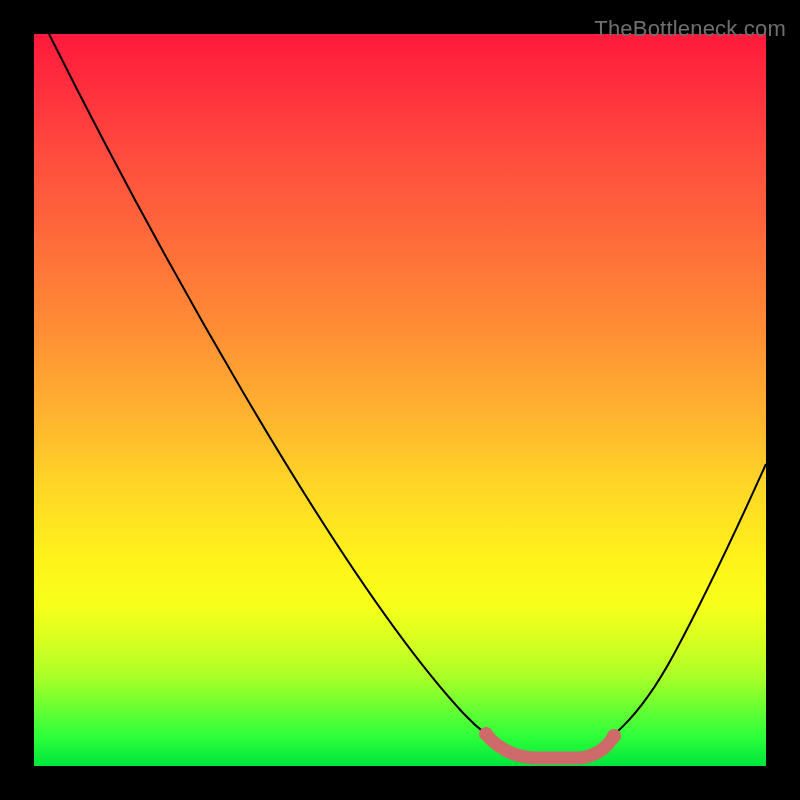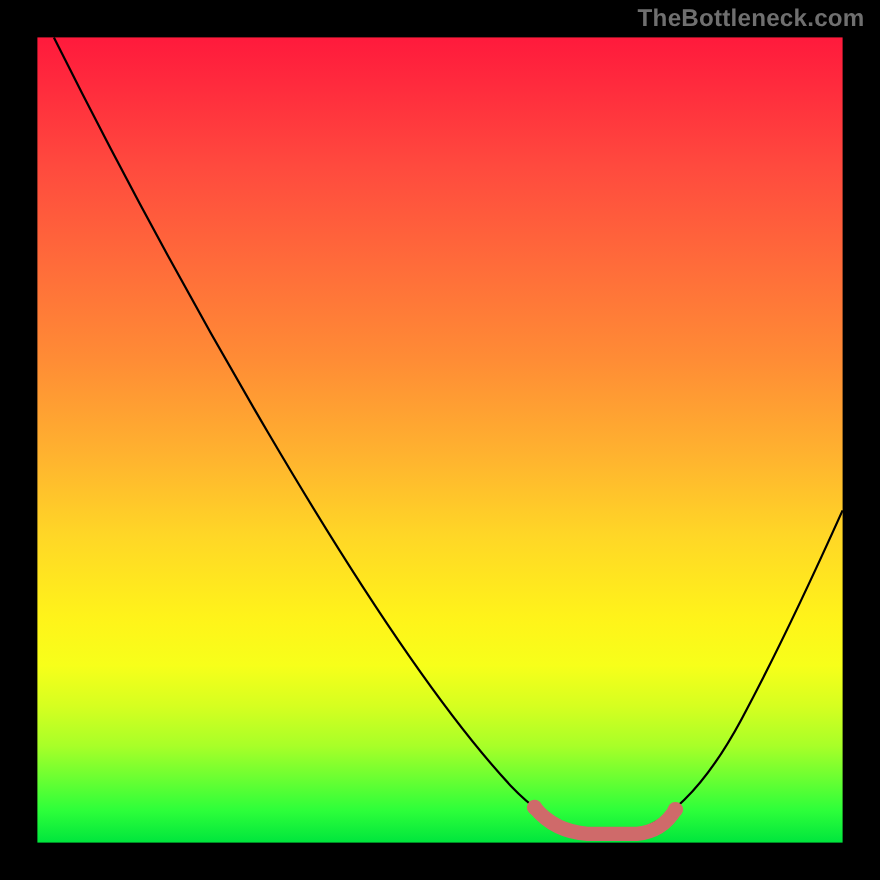--- a/index.html
+++ b/index.html
@@ -59,25 +59,25 @@
     fill: none;
     stroke: #cf6a6a;
     stroke-width: 13;
     stroke-linecap: round;
   }
   .worm-dot {
     fill: #cf6a6a;
   }
   .attribution {
     position: absolute;
-    top: 4px;
+    top: 16px;
     right: 14px;
     color: #6f6f6f;
     font-size: 22px;
-    font-weight: 700;
+    font-weight: 400;
     letter-spacing: 0.2px;
   }
 </style>
 </head>
 <body>
 
 <div class="frame">
 
   <div class="plot-area">
     <svg class="plot-svg" viewBox="0 0 732 732" preserveAspectRatio="none">

